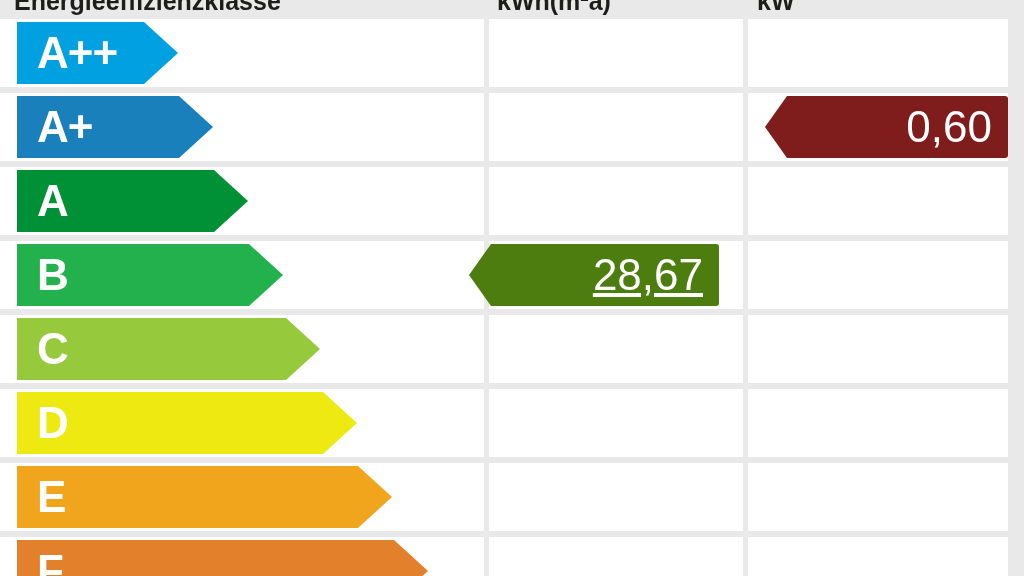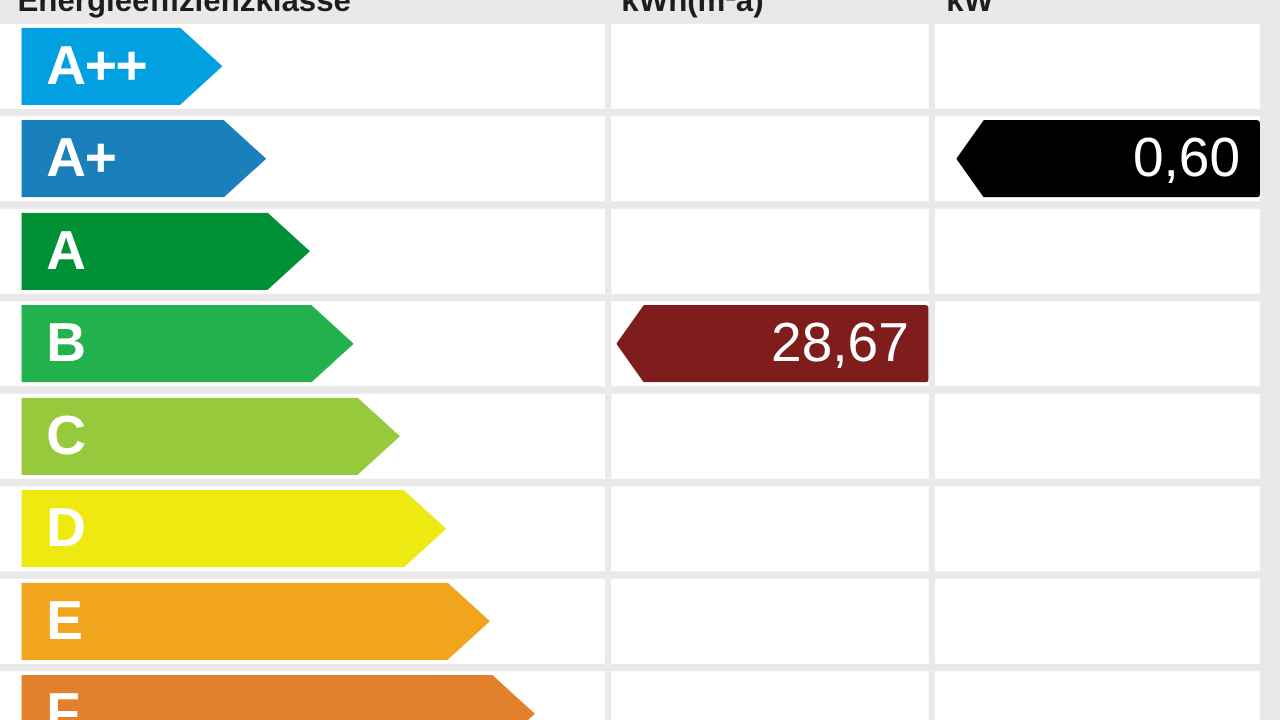--- a/index.html
+++ b/index.html
@@ -80,40 +80,40 @@
           <span class="bar-text">A++</span>
         </div>
       </div>
       <div class="row" style="top: 77px;">
         <div class="cell-div div-1"></div>
         <div class="cell-div div-2"></div>
         <div class="edge-right"></div>
         <div class="bar" style="width: 196px; background: rgb(26, 128, 188); clip-path: polygon(0px 0px, 162px 0px, 100% 50%, 162px 100%, 0px 100%);">
           <span class="bar-text">A+</span>
         </div>
-        <div class="value-arrow" style="width: 243px; left: 765px; background: #000000;">
+        <div class="value-arrow" style="width: 243px; left: 765px; background: #7f1d1d;">
           <span class="v-text">0,60</span>
         </div>
       </div>
       <div class="row" style="top: 151px;">
         <div class="cell-div div-1"></div>
         <div class="cell-div div-2"></div>
         <div class="edge-right"></div>
         <div class="bar" style="width: 231px; background: rgb(0, 144, 54); clip-path: polygon(0px 0px, 197px 0px, 100% 50%, 197px 100%, 0px 100%);">
           <span class="bar-text">A</span>
         </div>
       </div>
       <div class="row" style="top: 225px;">
         <div class="cell-div div-1"></div>
         <div class="cell-div div-2"></div>
         <div class="edge-right"></div>
         <div class="bar" style="width: 266px; background: rgb(34, 177, 76); clip-path: polygon(0px 0px, 232px 0px, 100% 50%, 232px 100%, 0px 100%);">
           <span class="bar-text">B</span>
         </div>
-        <div class="value-arrow" style="width: 250px; left: 493px; background: #7f1d1d;">
+        <div class="value-arrow" style="width: 250px; left: 469px; background: #4d7c0f; text-decoration: underline;">
           <span class="v-text">28,67</span>
         </div>
       </div>
       <div class="row" style="top: 299px;">
         <div class="cell-div div-1"></div>
         <div class="cell-div div-2"></div>
         <div class="edge-right"></div>
         <div class="bar" style="width: 303px; background: rgb(151, 201, 61); clip-path: polygon(0px 0px, 269px 0px, 100% 50%, 269px 100%, 0px 100%);">
           <span class="bar-text">C</span>
         </div>

